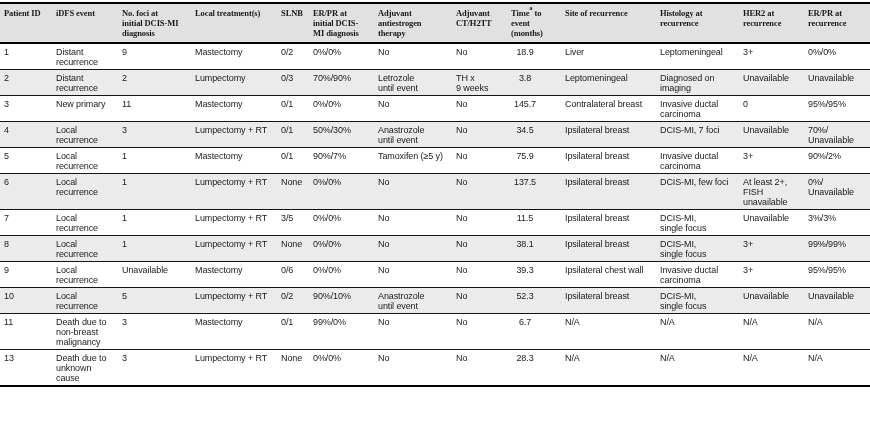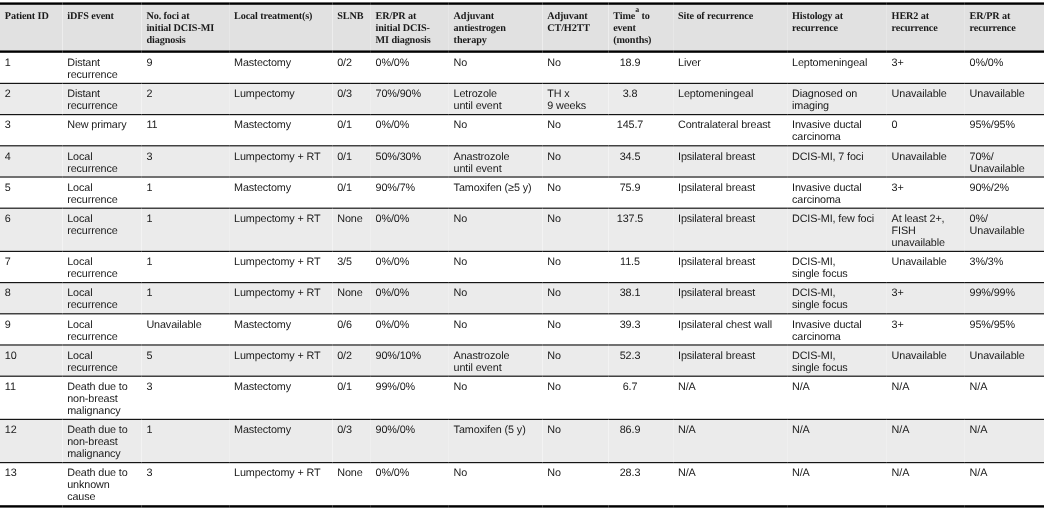--- a/index.html
+++ b/index.html
@@ -310,37 +310,20 @@
           <td>0/1</td>
           <td>99%/0%</td>
           <td>No</td>
           <td>No</td>
           <td class="num">6.7</td>
           <td>N/A</td>
           <td>N/A</td>
           <td>N/A</td>
           <td>N/A</td>
         </tr>
-        <tr class="stripe tall">
-          <td>12</td>
-          <td>Death due to
-non-breast
-malignancy</td>
-          <td>1</td>
-          <td>Mastectomy</td>
-          <td>0/3</td>
-          <td>90%/0%</td>
-          <td>Tamoxifen (5 y)</td>
-          <td>No</td>
-          <td class="num">86.9</td>
-          <td>N/A</td>
-          <td>N/A</td>
-          <td>N/A</td>
-          <td>N/A</td>
-        </tr>
         <tr class="tall">
           <td>13</td>
           <td>Death due to
 unknown
 cause</td>
           <td>3</td>
           <td>Lumpectomy + RT</td>
           <td>None</td>
           <td>0%/0%</td>
           <td>No</td>

